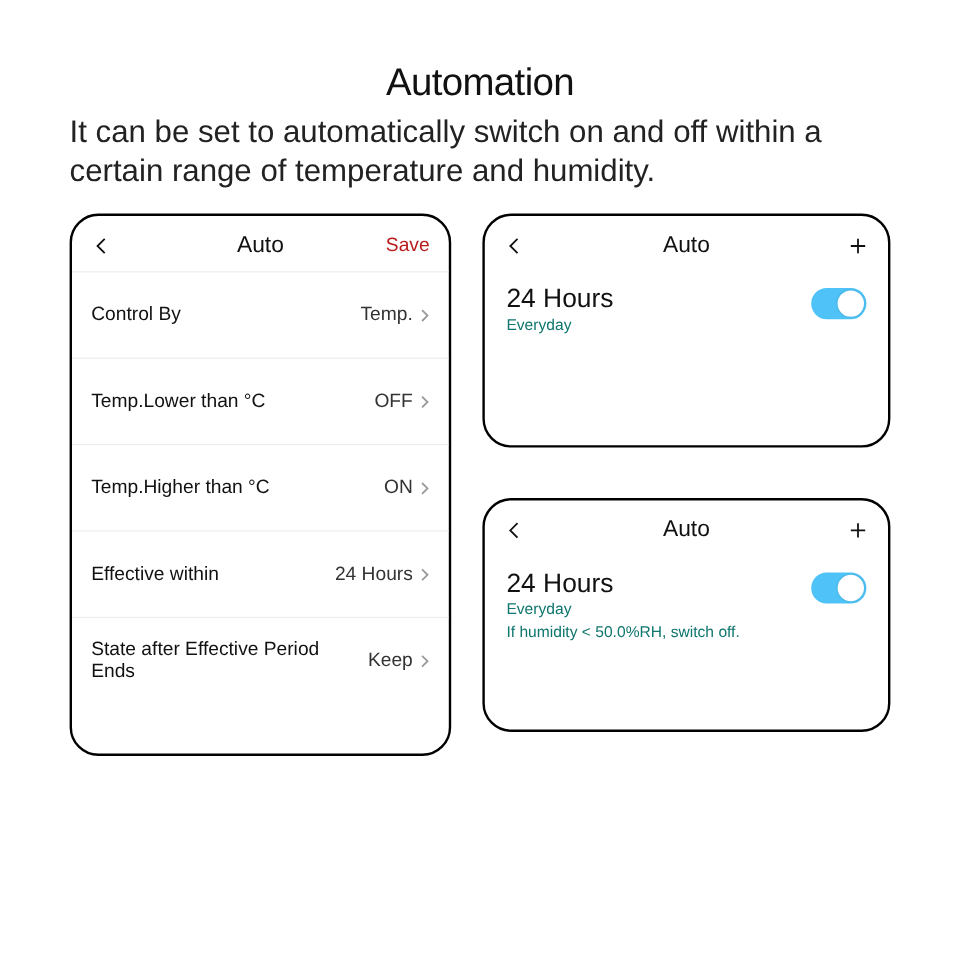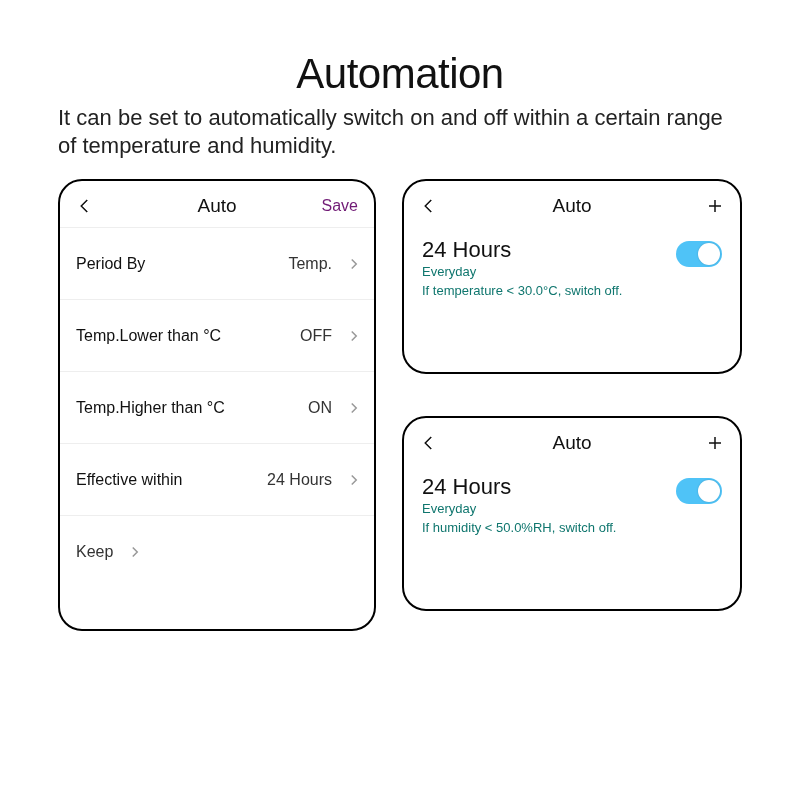--- a/index.html
+++ b/index.html
@@ -6,28 +6,28 @@
   body {
     width: 800px;
     height: 800px;
     background: #fff;
     font-family: -apple-system, "Helvetica Neue", Arial, sans-serif;
     color: #111;
     padding: 40px 58px 0 58px;
   }
   .heading {
     text-align: center;
-    font-size: 42px;
+    font-size: 32px;
     font-weight: 500;
     letter-spacing: -0.5px;
     margin-top: 10px;
     margin-bottom: 6px;
   }
   .subheading {
-    font-size: 22px;
+    font-size: 26px;
     line-height: 1.25;
     color: #222;
     font-weight: 400;
     margin-bottom: 20px;
   }
   .layout {
     display: flex;
     gap: 26px;
     align-items: flex-start;
   }
@@ -58,36 +58,36 @@
     padding: 14px 16px 10px 16px;
     font-size: 18px;
   }
   .nav-left, .nav-right {
     width: 48px;
     display: flex;
     align-items: center;
   }
   .nav-right { justify-content: flex-end; }
   .nav-title { font-weight: 500; font-size: 19px; }
-  .nav-save { font-size: 16px; color: #701a75; }
+  .nav-save { font-size: 16px; color: #b91c1c; }
   .arrow-svg { width: 18px; height: 18px; stroke: #111; stroke-width: 2; fill: none; }
   .plus-svg { width: 18px; height: 18px; stroke: #111; stroke-width: 2; fill: none; }
 
   .list { border-top: 1px solid #eee; }
   .row {
     display: flex;
     align-items: center;
     justify-content: space-between;
     padding: 0 16px;
     height: 72px;
     border-bottom: 1px solid #eee;
     font-size: 16px;
   }
   .row-label { color: #111; }
-  .row-value { display: flex; align-items: center; color: #333; gap: 18px; }
+  .row-value { display: flex; align-items: center; color: #333; gap: 6px; }
   .chev { width: 8px; height: 12px; stroke: #999; stroke-width: 2; fill: none; }
 
   .rule-body {
     padding: 4px 18px 0 18px;
   }
   .rule-title { font-size: 22px; font-weight: 400; color: #111; margin-top: 6px;}
   .rule-line {
     font-size: 13px;
     color: #0f766e;
     line-height: 1.45;
@@ -128,21 +128,21 @@
       <div class="nav-left">
         <svg class="arrow-svg" viewBox="0 0 24 24">
             <path d="M15 4 L7 12 L15 20"></path>
           </svg>
       </div>
       <div class="nav-title">Auto</div>
       <div class="nav-right nav-save">Save</div>
     </div>
     <div class="list">
       <div class="row">
-        <span class="row-label">Period By</span>
+        <span class="row-label">Control By</span>
         <span class="row-value">
           <span>Temp.</span>
           <svg class="chev" viewBox="0 0 10 16">
               <path d="M2 2 L8 8 L2 14"></path>
             </svg>
         </span>
       </div>
       <div class="row">
         <span class="row-label">
           <span>Temp.Lower than  °C</span>
@@ -168,20 +168,21 @@
       <div class="row">
         <span class="row-label">Effective within</span>
         <span class="row-value">
           <span>24 Hours</span>
           <svg class="chev" viewBox="0 0 10 16">
               <path d="M2 2 L8 8 L2 14"></path>
             </svg>
         </span>
       </div>
       <div class="row" style="border-bottom:none;">
+        <span class="row-label">State after Effective Period Ends</span>
         <span class="row-value">
           <span>Keep</span>
           <svg class="chev" viewBox="0 0 10 16">
               <path d="M2 2 L8 8 L2 14"></path>
             </svg>
         </span>
       </div>
     </div>
   </div>
 
@@ -198,21 +199,20 @@
         <div class="nav-right">
           <svg class="plus-svg" viewBox="0 0 24 24">
               <path d="M12 4 V20 M4 12 H20"></path>
             </svg>
         </div>
       </div>
       <div class="rule-body rule-flex">
         <div>
           <div class="rule-title">24 Hours</div>
           <div class="rule-line">Everyday</div>
-          <div class="rule-line">If temperature &lt; 30.0°C, switch off.</div>
         </div>
         <div class="toggle"></div>
       </div>
     </div>
 
     <div class="phone-card right-card">
       <div class="nav-bar">
         <div class="nav-left">
           <svg class="arrow-svg" viewBox="0 0 24 24">
               <path d="M15 4 L7 12 L15 20"></path>

